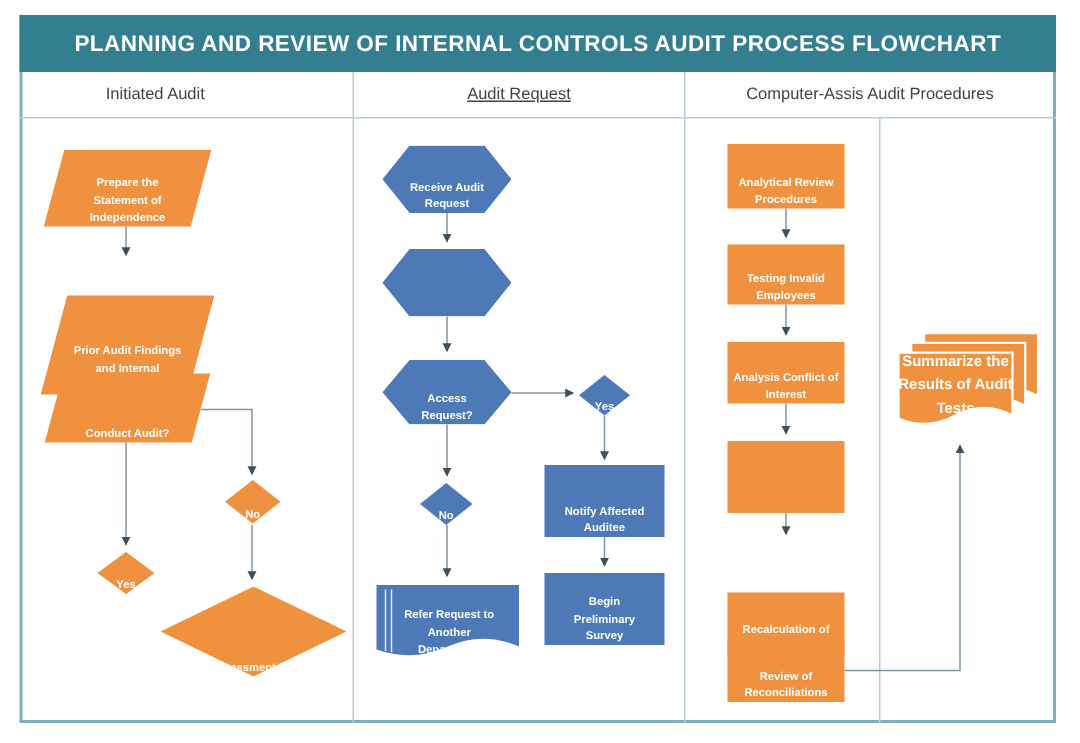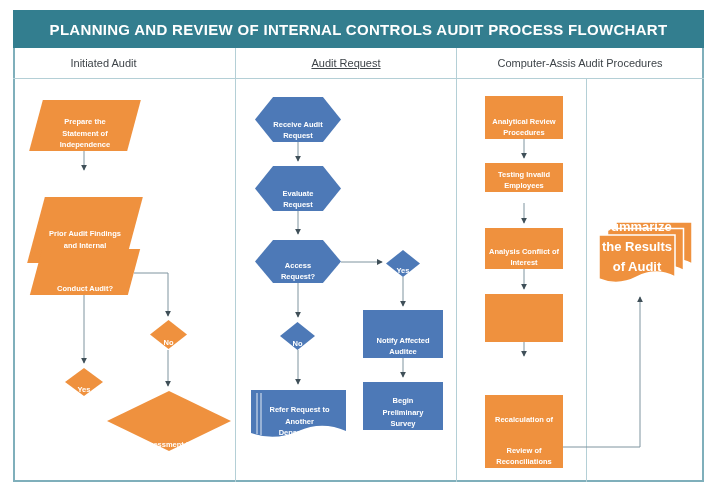--- a/index.html
+++ b/index.html
@@ -122,21 +122,20 @@
     <div class="shape diamond orange"></div>
     <div class="lbl wide">File Assessment Results</div>
   </div>
 
   <div class="node" style="left:255px;top:97px;width:86px;height:45px;">
     <div class="shape hex blue"></div>
     <div class="lbl narrow">Receive Audit Request</div>
   </div>
   <div class="node" style="left:255px;top:166px;width:86px;height:45px;">
     <div class="shape hex blue"></div>
-    <div class="lbl narrow">Evaluate Request</div>
   </div>
   <div class="node" style="left:255px;top:240px;width:86px;height:43px;">
     <div class="shape hex blue"></div>
     <div class="lbl narrow">Access Request?</div>
   </div>
   <div class="node" style="left:386px;top:250px;width:34px;height:27px;">
     <div class="shape diamond blue"></div>
     <div class="lbl" style="padding:0;">Yes</div>
   </div>
   <div class="node" style="left:280px;top:322px;width:35px;height:28px;">
@@ -157,21 +156,21 @@
       <path d="M7,4 V45" stroke="#ffffff" stroke-width="1" opacity="0.85"></path>
       <path d="M11,4 V46" stroke="#ffffff" stroke-width="1" opacity="0.85"></path>
     </svg>
     <div class="lbl" style="padding:0 12px 8px 14px;">Refer Request to Another Department</div>
   </div>
 
   <div class="node" style="left:485px;top:96px;width:78px;height:43px;">
     <div class="shape orange"></div>
     <div class="lbl" style="padding:0 3px;">Analytical Review Procedures</div>
   </div>
-  <div class="node" style="left:485px;top:163px;width:78px;height:29px;">
+  <div class="node" style="left:485px;top:163px;width:78px;height:40px;">
     <div class="shape orange"></div>
     <div class="lbl" style="padding:0 3px;">Testing Invalid Employees</div>
   </div>
   <div class="node" style="left:485px;top:228px;width:78px;height:41px;">
     <div class="shape orange"></div>
     <div class="lbl" style="padding:0 3px;">Analysis Conflict of Interest</div>
   </div>
   <div class="node" style="left:485px;top:294px;width:78px;height:48px;">
     <div class="shape orange"></div>
   </div>
@@ -189,16 +188,16 @@
       <g transform="translate(17,0)">
         <path class="doc-orange" d="M1,1 L77,1 L77,43 Q58,33 39,43 Q20,53 1,45 Z" stroke="#ffffff" stroke-width="1.5"></path>
       </g>
       <g transform="translate(8.5,6.5)">
         <path class="doc-orange" d="M1,1 L77,1 L77,43 Q58,33 39,43 Q20,53 1,45 Z" stroke="#ffffff" stroke-width="1.5"></path>
       </g>
       <g transform="translate(0,13)">
         <path class="doc-orange" d="M1,1 L77,1 L77,43 Q58,33 39,43 Q20,53 1,45 Z" stroke="#ffffff" stroke-width="1.5"></path>
       </g>
     </svg>
-    <div class="doclbl" style="left:0;top:13px;width:78px;height:46px;color:#ffffff;font-weight:bold;font-size:13px;line-height:1.55;">Summarize the Results of Audit Tests</div>
+    <div class="doclbl" style="left:0;top:13px;width:78px;height:46px;color:#ffffff;font-weight:bold;font-size:10px;line-height:1.55;">Summarize the Results of Audit Tests</div>
   </div>
 
 </div>
 
 </body></html>

